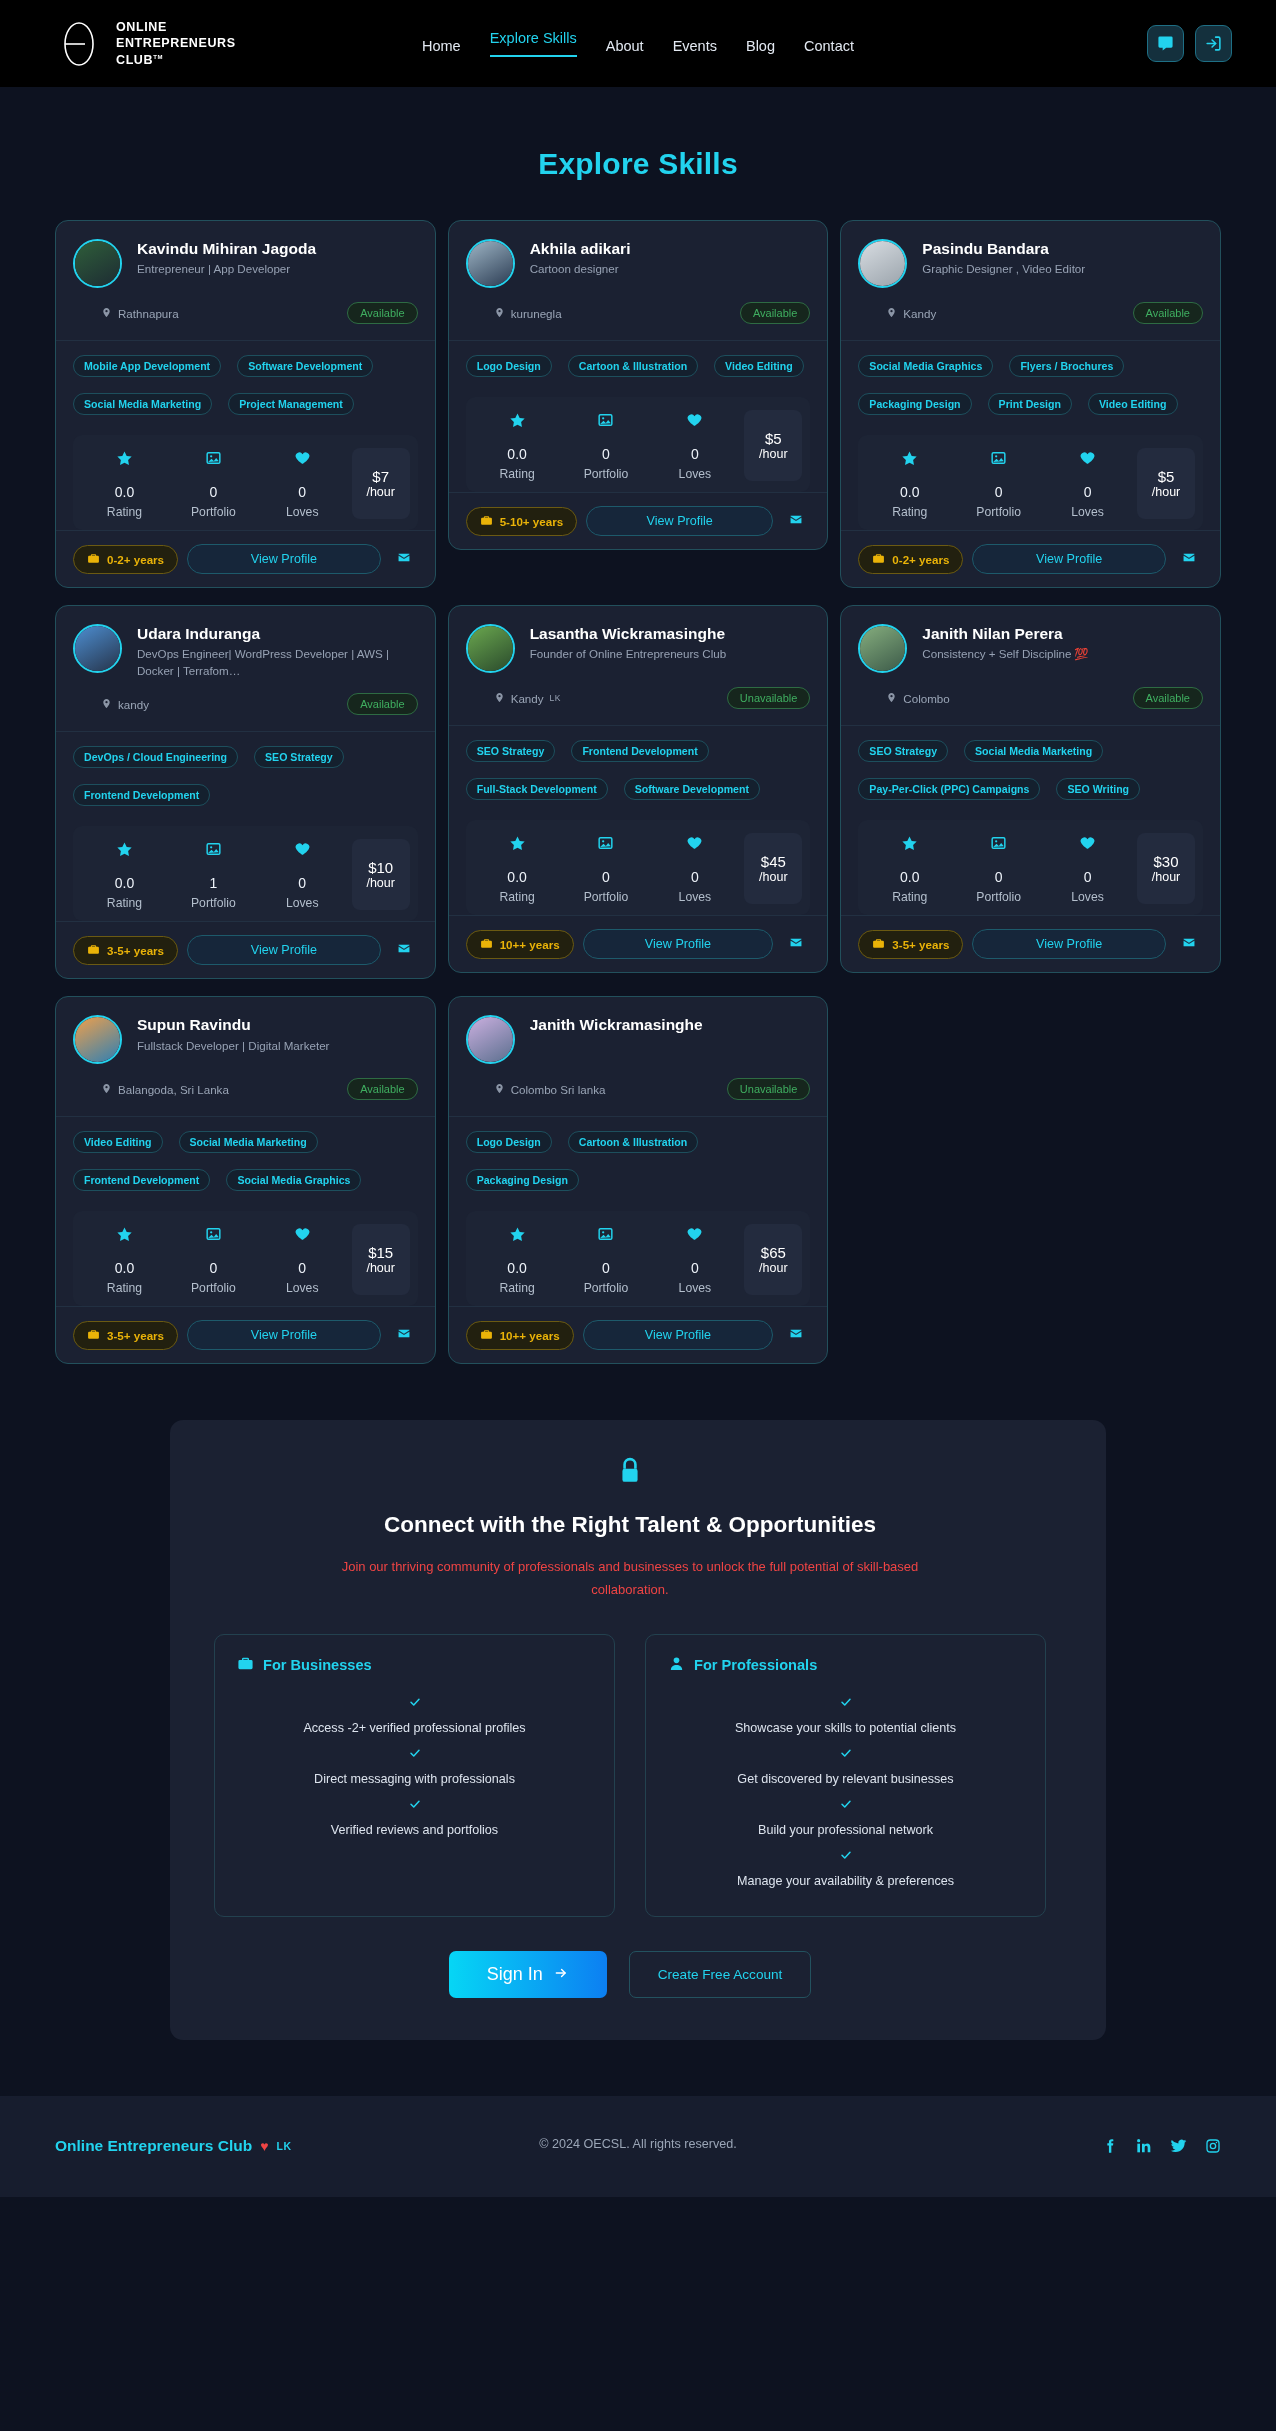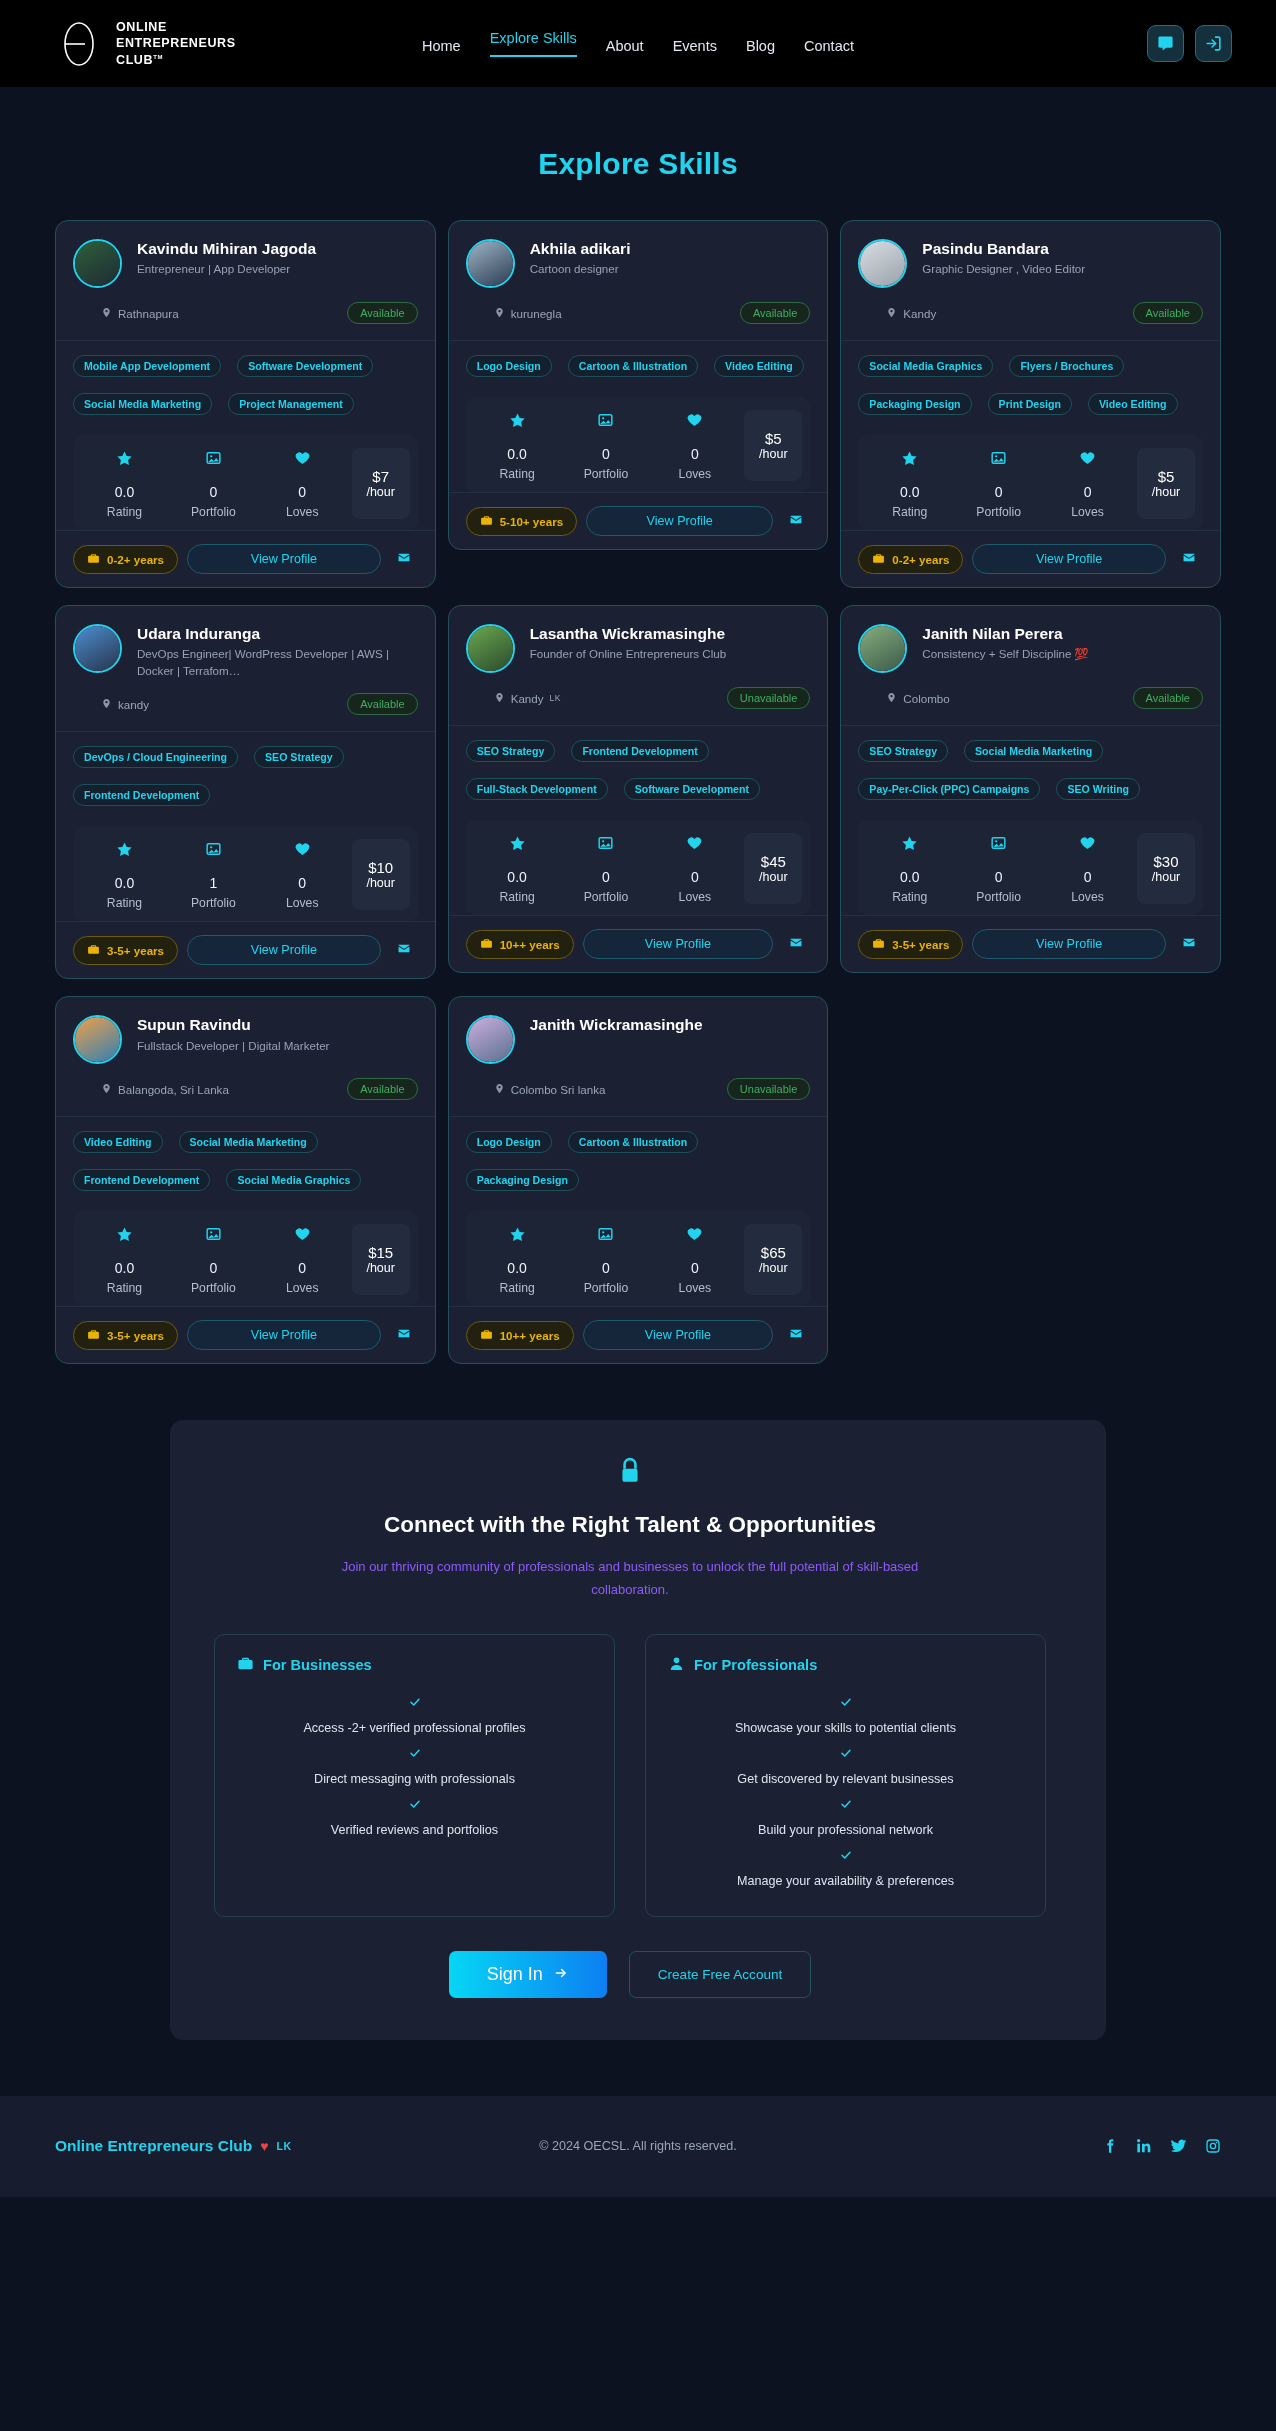--- a/index.html
+++ b/index.html
@@ -232,21 +232,21 @@
   }
   .cta-lock { color: #22d3ee; }
   .cta-title {
     font-size: 22.5px;
     font-weight: 700;
     color: #ffffff;
     margin-top: 22px;
   }
   .cta-sub {
     font-size: 13px;
-    color: #8b5cf6;
+    color: #ef4444;
     line-height: 1.75;
     max-width: 610px;
     margin: 18px auto 0;
   }
   .cta-cols {
     display: grid;
     grid-template-columns: 1fr 1fr;
     gap: 30px;
     margin-top: 32px;
     text-align: left;
@@ -308,21 +308,21 @@
   }
   .f-brand .hrt { color: #ef4444; font-size: 14px; }
   .f-brand .lk { font-size: 10.5px; letter-spacing: .5px; }
   .f-copy {
     position: absolute;
     left: 50%;
     transform: translateX(-50%);
     font-size: 12.6px;
     color: #9aa5b6;
   }
-  .footer-inner { width: 100%; display: flex; align-items: center; position: relative; }
+  .footer-inner { width: 100%; display: flex; position: relative; }
   .f-social { margin-left: auto; display: flex; gap: 18px; color: #22d3ee; }
   .f-social span { cursor: pointer; display:flex; }
 </style>
 </head>
 <body>
 
 <div class="navbar">
   <div class="brand">
     <span class="brand-mark">
       <svg width="48" height="48" viewBox="0 0 48 48" fill="none">

